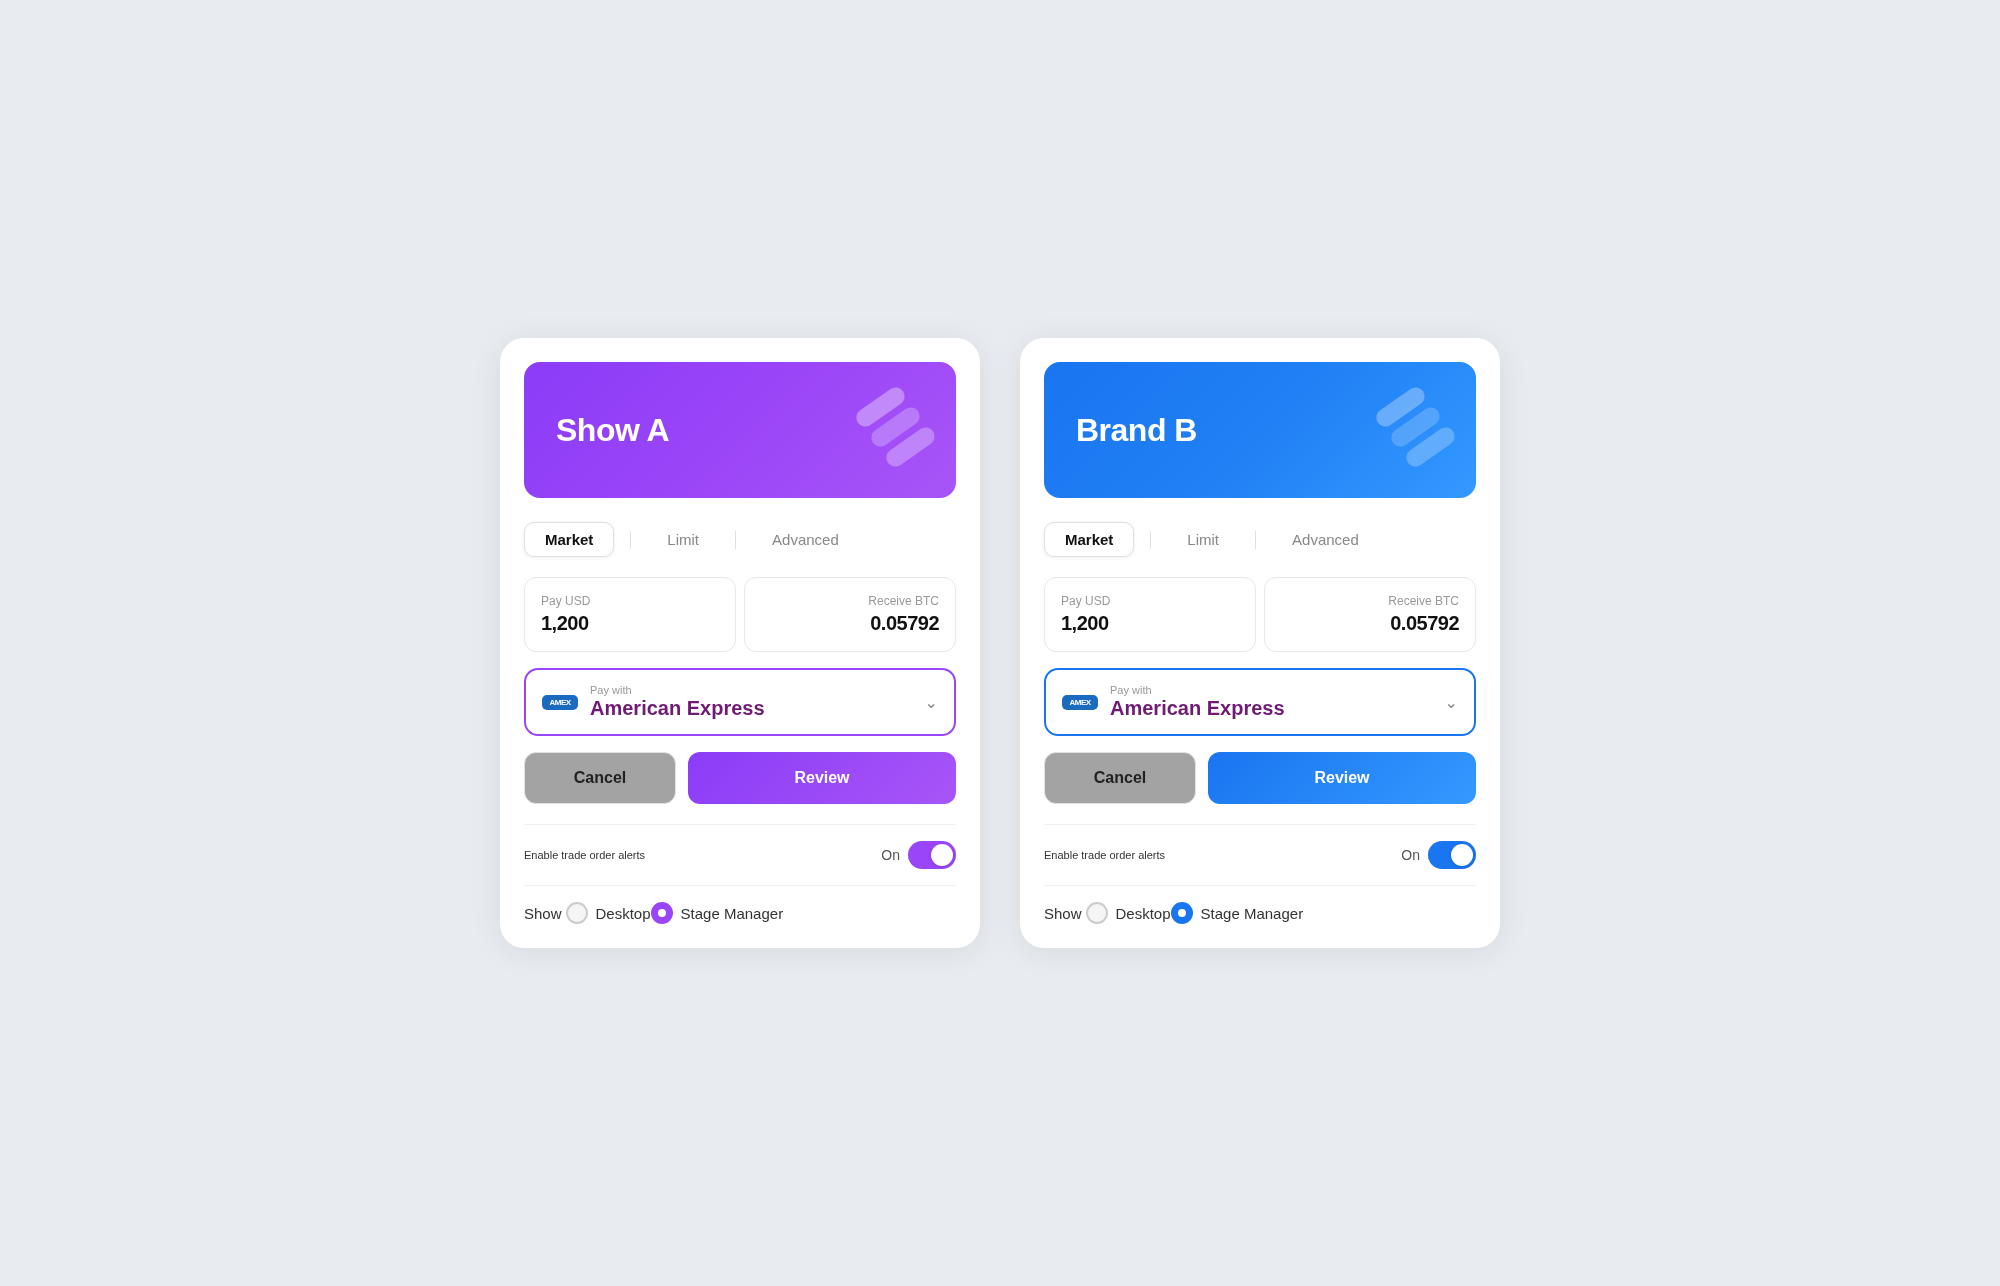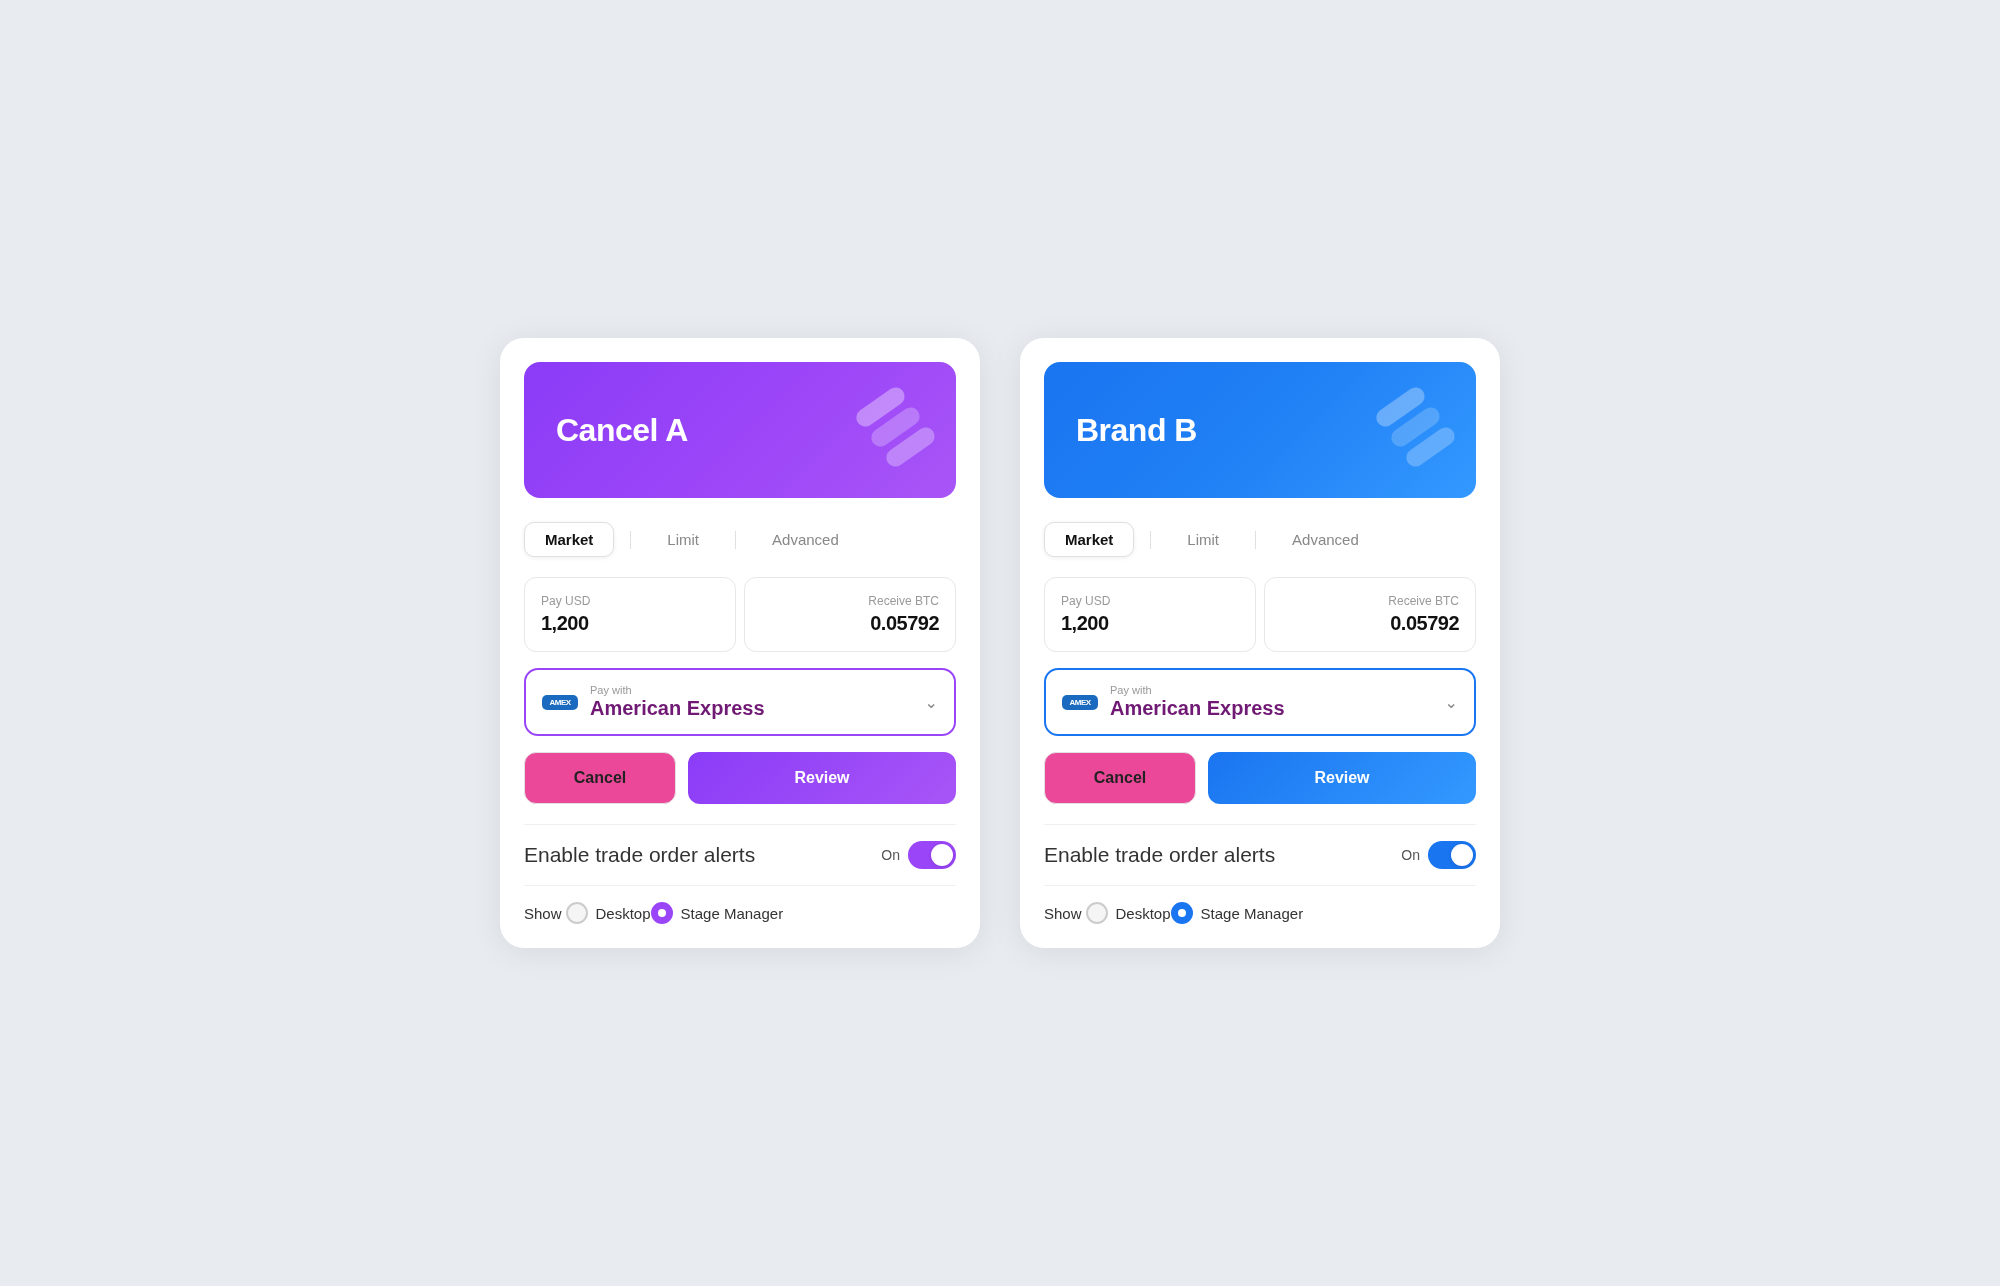--- a/index.html
+++ b/index.html
@@ -220,21 +220,21 @@
     .action-row {
       display: flex;
       gap: 12px;
       margin-bottom: 20px;
     }
     .btn-cancel {
       flex: 1;
       padding: 16px;
       border-radius: 12px;
       border: 1.5px solid #e0e0e0;
-      background: #ec4899;
+      background: #a3a3a3;
       font-size: 16px;
       font-weight: 600;
       color: #222;
       cursor: pointer;
     }
     .btn-review {
       flex: 2;
       padding: 16px;
       border-radius: 12px;
       border: none;
@@ -254,21 +254,21 @@
     }
 
     
     .toggle-row {
       display: flex;
       align-items: center;
       justify-content: space-between;
       margin-bottom: 4px;
     }
     .toggle-label {
-      font-size: 21px;
+      font-size: 11px;
       color: #333;
       font-weight: 400;
     }
     .toggle-group {
       display: flex;
       align-items: center;
       gap: 8px;
     }
     .toggle-state-label {
       font-size: 14px;
@@ -343,21 +343,21 @@
     }
   </style>
 </head>
 <body>
 
 <div class="page-wrapper">
 
 <div class="card">
 
     <div class="brand-header brand-header-a">
-      <span class="brand-title">Cancel A</span>
+      <span class="brand-title">Show A</span>
       <div class="brand-logo">
 
     <div class="logo-ribbon ribbon-a-1"></div>
     <div class="logo-ribbon ribbon-a-2"></div>
     <div class="logo-ribbon ribbon-a-3"></div>
 
       </div>
     </div>
 
     <div class="tabs">

